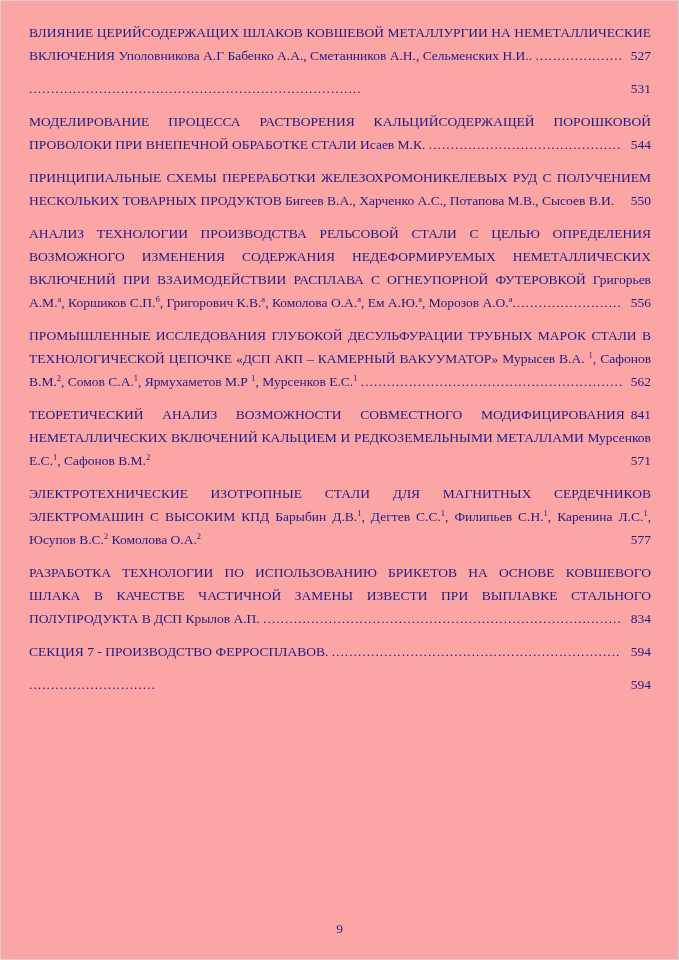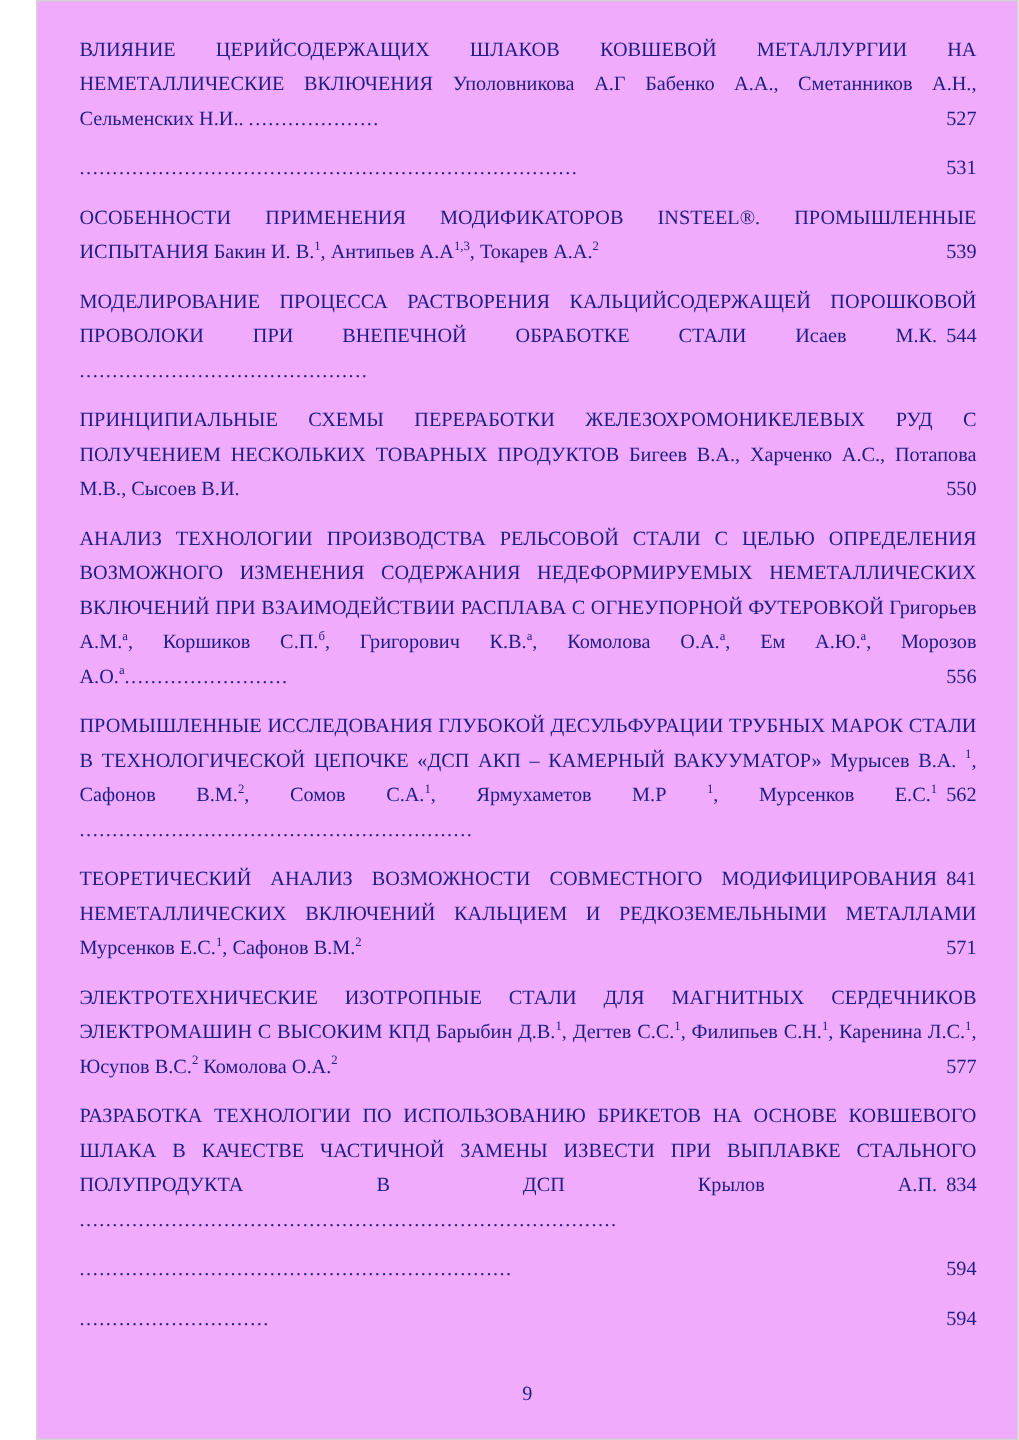--- a/index.html
+++ b/index.html
@@ -6,25 +6,24 @@
   html, body { background: #ffffff; }
   body {
     width: 679px;
     height: 960px;
     position: relative;
     font-family: "Liberation Serif", "DejaVu Serif", serif;
   }
   .page {
     position: absolute;
     inset: 0;
-    background: #f0abfc;
+    background: #fca5a5;
     border: 1px solid #d2d2d2;
     padding: 20px 27px 0 28px;
     color: #1d1d87;
-    margin-left: 24px;
   }
   .toc-entry {
     font-size: 13.5px;
     line-height: 23px;
     text-align: justify;
     margin-bottom: 10px;
   }
   .entry-text {  }
   .entry-page {
     float: right;
@@ -49,28 +48,27 @@
     color: inherit;
   }
 </style>
 </head>
 <body>
 
 <div class="page" style="color: rgb(29, 29, 135);">
   <div class="toc-list">
       <p class="toc-entry"><span class="entry-text"><span>ВЛИЯНИЕ ЦЕРИЙСОДЕРЖАЩИХ ШЛАКОВ КОВШЕВОЙ МЕТАЛЛУРГИИ НА НЕМЕТАЛЛИЧЕСКИЕ ВКЛЮЧЕНИЯ Уполовникова А.Г Бабенко А.А., Сметанников А.Н., Сельменских Н.И.. </span></span><span class="entry-page">527</span><span class="entry-leader">....................</span></p>
       <p class="toc-entry"><span class="entry-page">531</span><span class="entry-leader">............................................................................</span></p>
-      <p class="toc-entry"><span class="entry-text"><span>ОСОБЕННОСТИ ПРИМЕНЕНИЯ МОДИФИКАТОРОВ INSTEEL®. ПРОМЫШЛЕННЫЕ ИСПЫТАНИЯ Бакин И. В.</span><sup>1</sup><span>, Антипьев А.А</span><sup>1,3</sup><span>, Токарев А.А.</span><sup>2</sup></span><span class="entry-page">539</span><span class="entry-leader"></span></p>
       <p class="toc-entry"><span class="entry-text"><span>МОДЕЛИРОВАНИЕ ПРОЦЕССА РАСТВОРЕНИЯ КАЛЬЦИЙСОДЕРЖАЩЕЙ ПОРОШКОВОЙ ПРОВОЛОКИ ПРИ ВНЕПЕЧНОЙ ОБРАБОТКЕ СТАЛИ Исаев М.К. </span></span><span class="entry-page">544</span><span class="entry-leader">............................................</span></p>
       <p class="toc-entry"><span class="entry-text"><span>ПРИНЦИПИАЛЬНЫЕ СХЕМЫ ПЕРЕРАБОТКИ ЖЕЛЕЗОХРОМОНИКЕЛЕВЫХ РУД С ПОЛУЧЕНИЕМ НЕСКОЛЬКИХ ТОВАРНЫХ ПРОДУКТОВ Бигеев В.А., Харченко А.С., Потапова М.В., Сысоев В.И.</span></span><span class="entry-page">550</span><span class="entry-leader"></span></p>
       <p class="toc-entry"><span class="entry-text"><span>АНАЛИЗ ТЕХНОЛОГИИ ПРОИЗВОДСТВА РЕЛЬСОВОЙ СТАЛИ С ЦЕЛЬЮ ОПРЕДЕЛЕНИЯ ВОЗМОЖНОГО ИЗМЕНЕНИЯ СОДЕРЖАНИЯ НЕДЕФОРМИРУЕМЫХ НЕМЕТАЛЛИЧЕСКИХ ВКЛЮЧЕНИЙ ПРИ ВЗАИМОДЕЙСТВИИ РАСПЛАВА С ОГНЕУПОРНОЙ ФУТЕРОВКОЙ Григорьев А.М.</span><sup>а</sup><span>, Коршиков С.П.</span><sup>б</sup><span>, Григорович К.В.</span><sup>а</sup><span>, Комолова О.А.</span><sup>а</sup><span>, Ем А.Ю.</span><sup>а</sup><span>, Морозов А.О.</span><sup>а</sup></span><span class="entry-page">556</span><span class="entry-leader">.........................</span></p>
       <p class="toc-entry"><span class="entry-text"><span>ПРОМЫШЛЕННЫЕ ИССЛЕДОВАНИЯ ГЛУБОКОЙ ДЕСУЛЬФУРАЦИИ ТРУБНЫХ МАРОК СТАЛИ В ТЕХНОЛОГИЧЕСКОЙ ЦЕПОЧКЕ «ДСП АКП – КАМЕРНЫЙ ВАКУУМАТОР» Мурысев В.А. </span><sup>1</sup><span>, Сафонов В.М.</span><sup>2</sup><span>, Сомов С.А.</span><sup>1</sup><span>, Ярмухаметов М.Р </span><sup>1</sup><span>, Мурсенков Е.С.</span><sup>1</sup><span> </span></span><span class="entry-page">562</span><span class="entry-leader">............................................................</span></p>
       <p class="toc-entry"><span class="entry-page">841</span><span class="entry-leader"></span></p>
       <p class="toc-entry"><span class="entry-text"><span>ТЕОРЕТИЧЕСКИЙ АНАЛИЗ ВОЗМОЖНОСТИ СОВМЕСТНОГО МОДИФИЦИРОВАНИЯ НЕМЕТАЛЛИЧЕСКИХ ВКЛЮЧЕНИЙ КАЛЬЦИЕМ И РЕДКОЗЕМЕЛЬНЫМИ МЕТАЛЛАМИ Мурсенков Е.С.</span><sup>1</sup><span>, Сафонов В.М.</span><sup>2</sup></span><span class="entry-page">571</span><span class="entry-leader"></span></p>
       <p class="toc-entry"><span class="entry-text"><span>ЭЛЕКТРОТЕХНИЧЕСКИЕ ИЗОТРОПНЫЕ СТАЛИ ДЛЯ МАГНИТНЫХ СЕРДЕЧНИКОВ ЭЛЕКТРОМАШИН С ВЫСОКИМ КПД Барыбин Д.В.</span><sup>1</sup><span>, Дегтев С.С.</span><sup>1</sup><span>, Филипьев С.Н.</span><sup>1</sup><span>, Каренина Л.С.</span><sup>1</sup><span>, Юсупов В.С.</span><sup>2</sup><span> Комолова О.А.</span><sup>2</sup></span><span class="entry-page">577</span><span class="entry-leader"></span></p>
       <p class="toc-entry"><span class="entry-text"><span>РАЗРАБОТКА ТЕХНОЛОГИИ ПО ИСПОЛЬЗОВАНИЮ БРИКЕТОВ НА ОСНОВЕ КОВШЕВОГО ШЛАКА В КАЧЕСТВЕ ЧАСТИЧНОЙ ЗАМЕНЫ ИЗВЕСТИ ПРИ ВЫПЛАВКЕ СТАЛЬНОГО ПОЛУПРОДУКТА В ДСП Крылов А.П. </span></span><span class="entry-page">834</span><span class="entry-leader">..................................................................................</span></p>
-      <p class="toc-entry"><span class="entry-page">594</span><span class="entry-leader">..................................................................</span></p>
+      <p class="toc-entry"><span class="entry-text"><span>СЕКЦИЯ 7 - ПРОИЗВОДСТВО ФЕРРОСПЛАВОВ. </span></span><span class="entry-page">594</span><span class="entry-leader">..................................................................</span></p>
       <p class="toc-entry"><span class="entry-page">594</span><span class="entry-leader">.............................</span></p>
     </div>
   <div class="footer">
     <span>9</span>
   </div>
 </div>
 
 </body></html>

